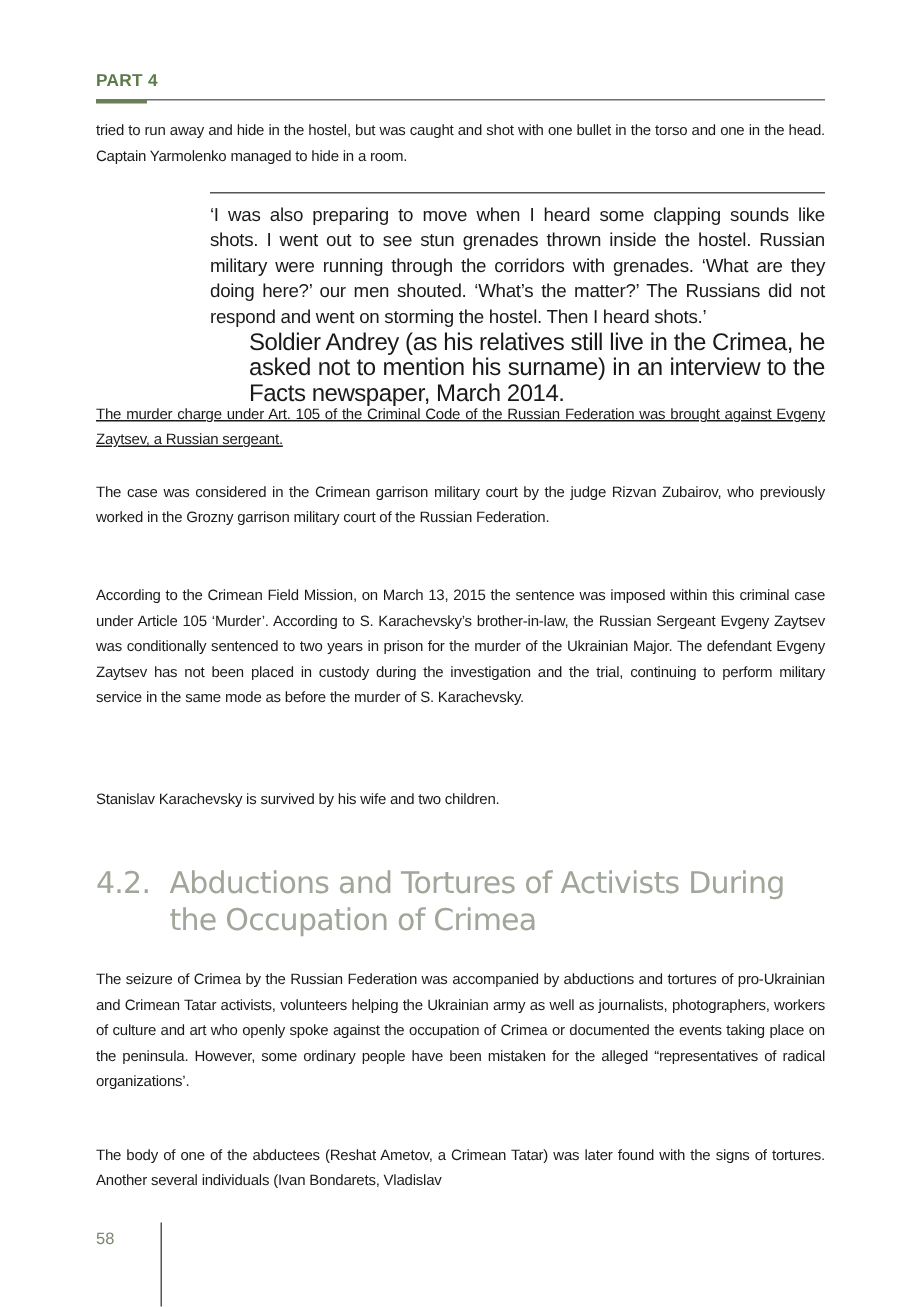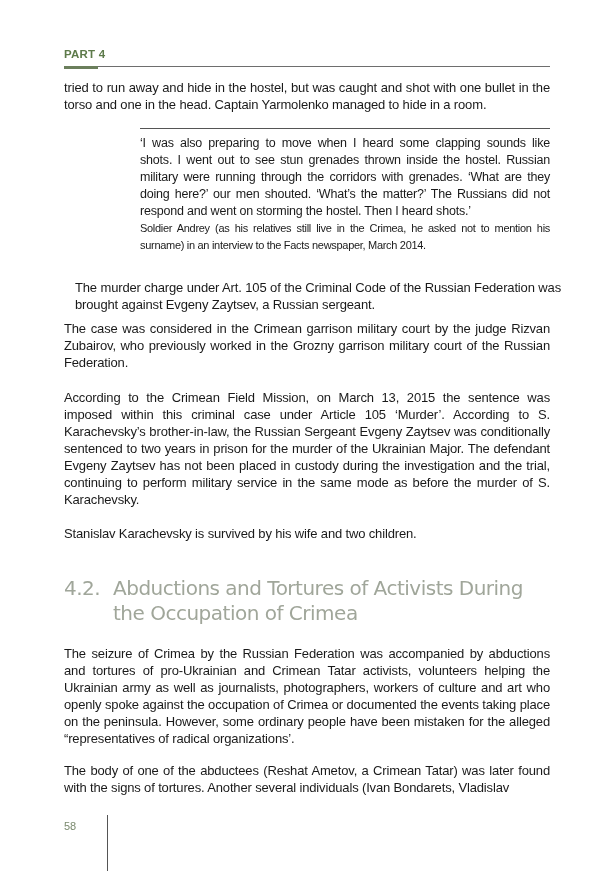--- a/index.html
+++ b/index.html
@@ -4,25 +4,25 @@
 <style>
   html, body { margin: 0; padding: 0; background: #ffffff; }
   body { width: 600px; height: 871px; position: relative; overflow: hidden;
          font-family: "Liberation Sans", sans-serif; color: #1a1a1a; }
   .running-header { position: absolute; left: 64px; top: 46px; width: 486px; height: 20px;
                     border-bottom: 1.5px solid #6e6e6e; }
   .part-label { position: absolute; left: 0; top: 2px; font-size: 11.5px; font-weight: bold;
                 color: #5d7a4a; letter-spacing: 0.2px; }
   .part-underline { position: absolute; left: 0; top: 20px; width: 34px; height: 3px; background: #6b7f5c; }
   .header-title { position: absolute; left: 64px; top: 2px; font-size: 11px; color: #333; letter-spacing: -0.1px; }
-  .body-text { position: absolute; left: 64px; width: 486px; font-size: 13px; line-height: 17px;
+  .body-text { position: absolute; left: 64px; width: 486px; font-size: 10px; line-height: 17px;
                text-align: justify; letter-spacing: -0.15px; }
   .quote-block { position: absolute; left: 140px; top: 128px; width: 410px; border-top: 1.3px solid #555; padding-top: 6px; }
   .quote-text { font-size: 12.5px; line-height: 17px; text-align: justify; letter-spacing: -0.2px; }
-  .quote-source { font-size: 11px; line-height: 17px; text-align: justify; letter-spacing: -0.3px; }
+  .quote-source { font-size: 16px; line-height: 17px; text-align: justify; letter-spacing: -0.3px; margin-left: 26px; }
   .section-heading { position: absolute; left: 64px; top: 576px; width: 490px; color: #a0a69a;
                      font-size: 20px; line-height: 25px; font-family: "DejaVu Sans", sans-serif; letter-spacing: -0.5px; }
   .section-number { position: absolute; left: 0; top: 0; }
   .section-title { position: absolute; left: 49px; top: 0; width: 440px; }
   .page-number { position: absolute; left: 64px; top: 820px; font-size: 11px; color: #7a8a6e; }
   .page-rule { position: absolute; left: 107px; top: 815px; width: 1px; height: 56px; background: #555; }
 </style>
 </head>
 <body>
 
@@ -31,21 +31,21 @@
   <span class="part-underline"></span>
 </div>
 
 <p class="body-text" style="top:79px; margin:0;">tried to run away and hide in the hostel, but was caught and shot with one bullet in the torso and one in the head. Captain Yarmolenko managed to hide in a room.</p>
 
 <div class="quote-block">
   <div class="quote-text">‘I was also preparing to move when I heard some clapping sounds like shots. I went out to see stun grenades thrown inside the hostel. Russian military were running through the corridors with grenades. ‘What are they doing here?’ our men shouted. ‘What’s the matter?’ The Russians did not respond and went on storming the hostel. Then I heard shots.’</div>
   <div class="quote-source">Soldier Andrey (as his relatives still live in the Crimea, he asked not to mention his surname) in an interview to the Facts newspaper, March 2014.</div>
 </div>
 
-<p class="body-text" style="top:268px; margin:11px;">The murder charge under Art. 105 of the Criminal Code of the Russian Federation was brought against Evgeny Zaytsev, a Russian sergeant.</p>
+<p class="body-text" style="top:268px; margin:0;text-decoration:underline;">The murder charge under Art. 105 of the Criminal Code of the Russian Federation was brought against Evgeny Zaytsev, a Russian sergeant.</p>
 <p class="body-text" style="top:320px; margin:0;">The case was considered in the Crimean garrison military court by the judge Rizvan Zubairov, who previously worked in the Grozny garrison military court of the Russian Federation.</p>
 <p class="body-text" style="top:389px; margin:0;">According to the Crimean Field Mission, on March 13, 2015 the sentence was imposed within this criminal case under Article 105 ‘Murder’. According to S. Karachevsky’s brother-in-law, the Russian Sergeant Evgeny Zaytsev was conditionally sentenced to two years in prison for the murder of the Ukrainian Major. The defendant Evgeny Zaytsev has not been placed in custody during the investigation and the trial, continuing to perform military service in the same mode as before the murder of S. Karachevsky.</p>
 <p class="body-text" style="top:525px; margin:0;">Stanislav Karachevsky is survived by his wife and two children.</p>
 
 <div class="section-heading">
   <span class="section-number">4.2.</span>
   <span class="section-title">Abductions and Tortures of Activists During the Occupation of Crimea</span>
 </div>
 
 <p class="body-text" style="top:645px; margin:0;">The seizure of Crimea by the Russian Federation was accompanied by abductions and tortures of pro-Ukrainian and Crimean Tatar activists, volunteers helping the Ukrainian army as well as journalists, photographers, workers of culture and art who openly spoke against the occupation of Crimea or documented the events taking place on the peninsula. However, some ordinary people have been mistaken for the alleged “representatives of radical organizations’.</p>

